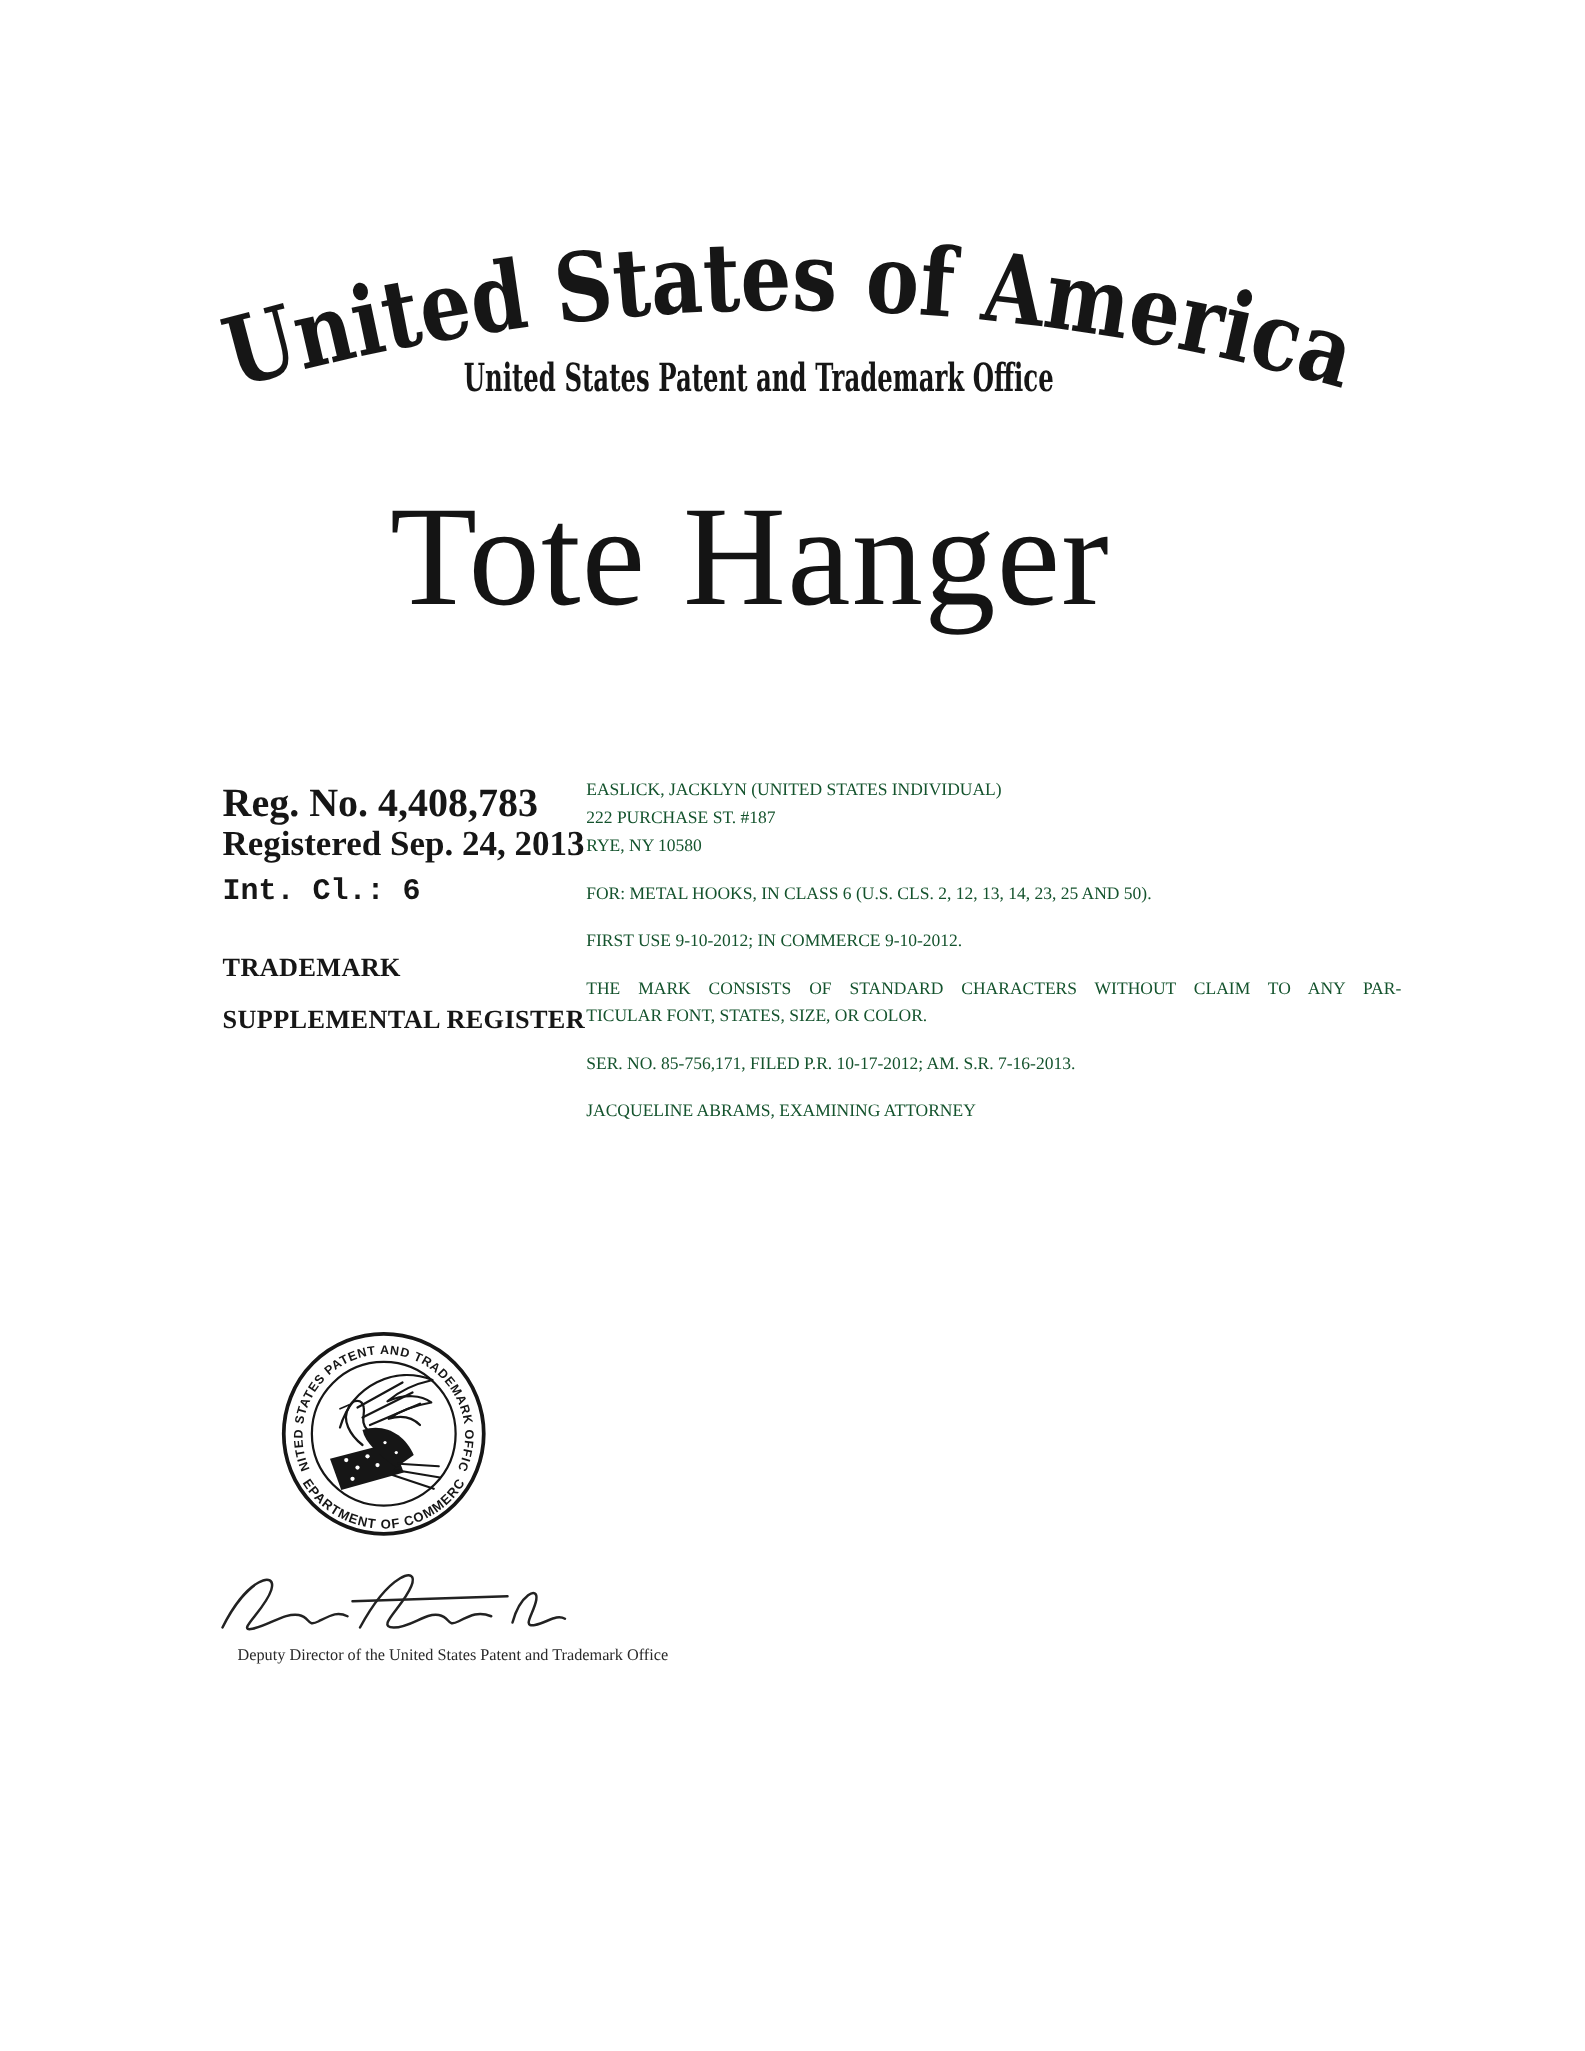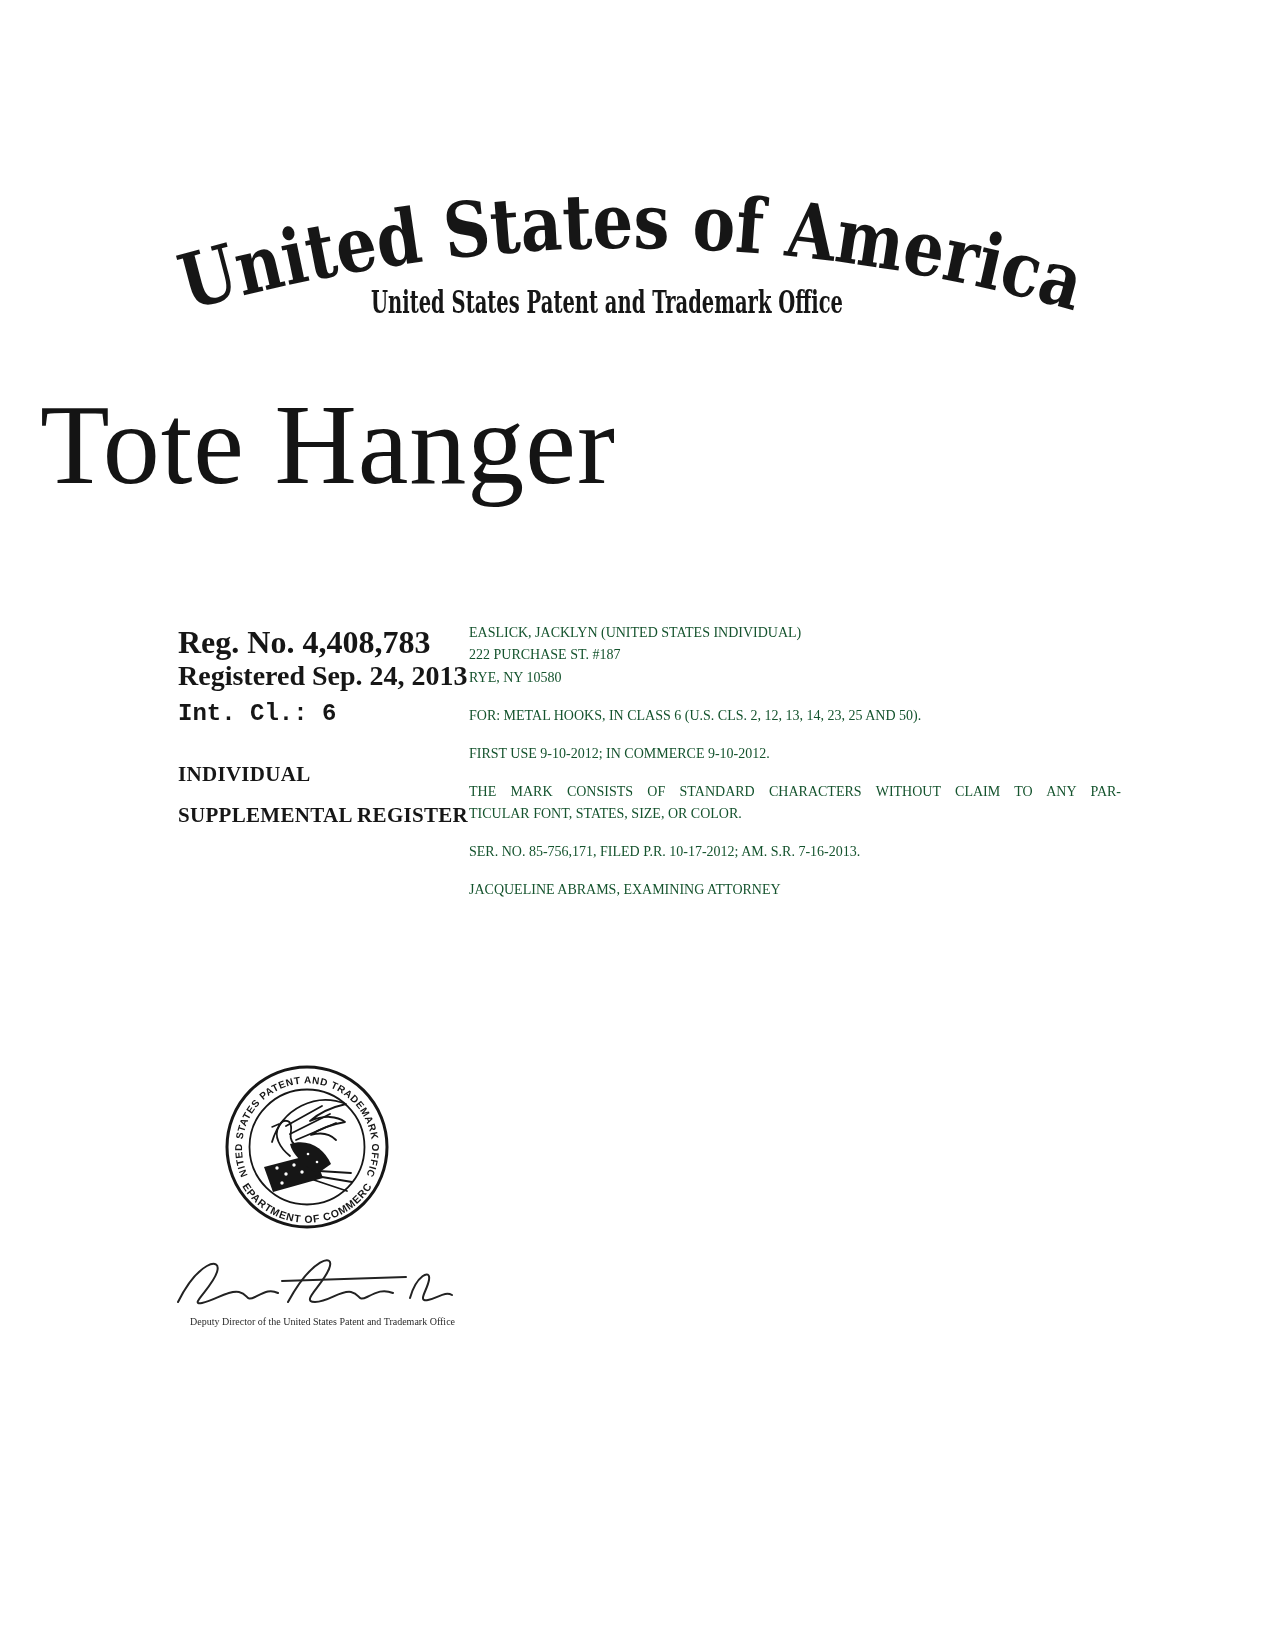--- a/index.html
+++ b/index.html
@@ -18,23 +18,23 @@
     font-family:"DejaVu Serif","Liberation Serif",serif;
     font-weight:bold;font-size:76px;fill:#161616;
   }
   .office-text{
     font-family:"DejaVu Serif","Liberation Serif",serif;
     font-weight:bold;font-size:31px;fill:#161616;
   }
   
   .mark-title{
     position:absolute;left:0;top:388px;width:1200px;
-    text-align:left;
+    text-align:center;
     font-size:114px;line-height:114px;letter-spacing:1px;
-    color:#141414;white-space:nowrap;padding-left:40px;
+    color:#141414;white-space:nowrap;
   }
   
   .regcol-item{position:absolute;left:178px;font-weight:bold;white-space:nowrap;}
   .reg-no      {top:624px;font-size:32px;}
   .registered  {top:660px;font-size:28px;}
   .int-cl      {top:700px;font-size:24px;font-family:Liberation Mono, monospace;}
   .tm-type     {top:762px;font-size:21px;letter-spacing:.3px;}
   .tm-register {top:803px;font-size:21px;letter-spacing:.3px;}
   
   .details{
@@ -50,21 +50,21 @@
   .seal-arc-text{
     font-family:"Liberation Sans","DejaVu Sans",sans-serif;
     font-weight:bold;fill:#161616;
   }
   .seal-top-text{font-size:10px;letter-spacing:.6px;}
   .seal-bottom-text{font-size:10.5px;letter-spacing:.8px;}
   
   .sig-svg{position:absolute;left:170px;top:1250px;}
   .sig-title{
     position:absolute;left:190px;top:1316px;
-    font-size:10px;color:#2a2a2a;white-space:nowrap;
+    font-size:13px;color:#2a2a2a;white-space:nowrap;
   }
 </style>
 </head>
 <body>
 
 <div class="page">
 
   <svg class="hdr-svg" width="1268" height="345" viewBox="0 0 1268 345">
     <defs>
       <path id="archPath" d="M 188 310 Q 630 186 1072 310" fill="none"></path>
@@ -73,21 +73,21 @@
       <textPath href="#archPath" startOffset="0" textLength="898" lengthAdjust="spacingAndGlyphs">United States of America</textPath>
     </text>
     <text class="office-text" x="371" y="313" textLength="472" lengthAdjust="spacingAndGlyphs">United States Patent and Trademark Office</text>
   </svg>
 
   <div class="mark-title">Tote Hanger</div>
 
   <div class="regcol-item reg-no">Reg. No. 4,408,783</div>
   <div class="regcol-item registered">Registered Sep. 24, 2013</div>
   <div class="regcol-item int-cl">Int. Cl.: 6</div>
-  <div class="regcol-item tm-type">INDIVIDUAL</div>
+  <div class="regcol-item tm-type">TRADEMARK</div>
   <div class="regcol-item tm-register">SUPPLEMENTAL REGISTER</div>
 
   <div class="details">
     <p class="owner">
       <span class="line">EASLICK, JACKLYN (UNITED STATES INDIVIDUAL)</span>
       <span class="line">222 PURCHASE ST. #187</span>
       <span class="line">RYE, NY 10580</span>
     </p>
     <p>FOR: METAL HOOKS, IN CLASS 6 (U.S. CLS. 2, 12, 13, 14, 23, 25 AND 50).</p>
     <p>FIRST USE 9-10-2012; IN COMMERCE 9-10-2012.</p>

